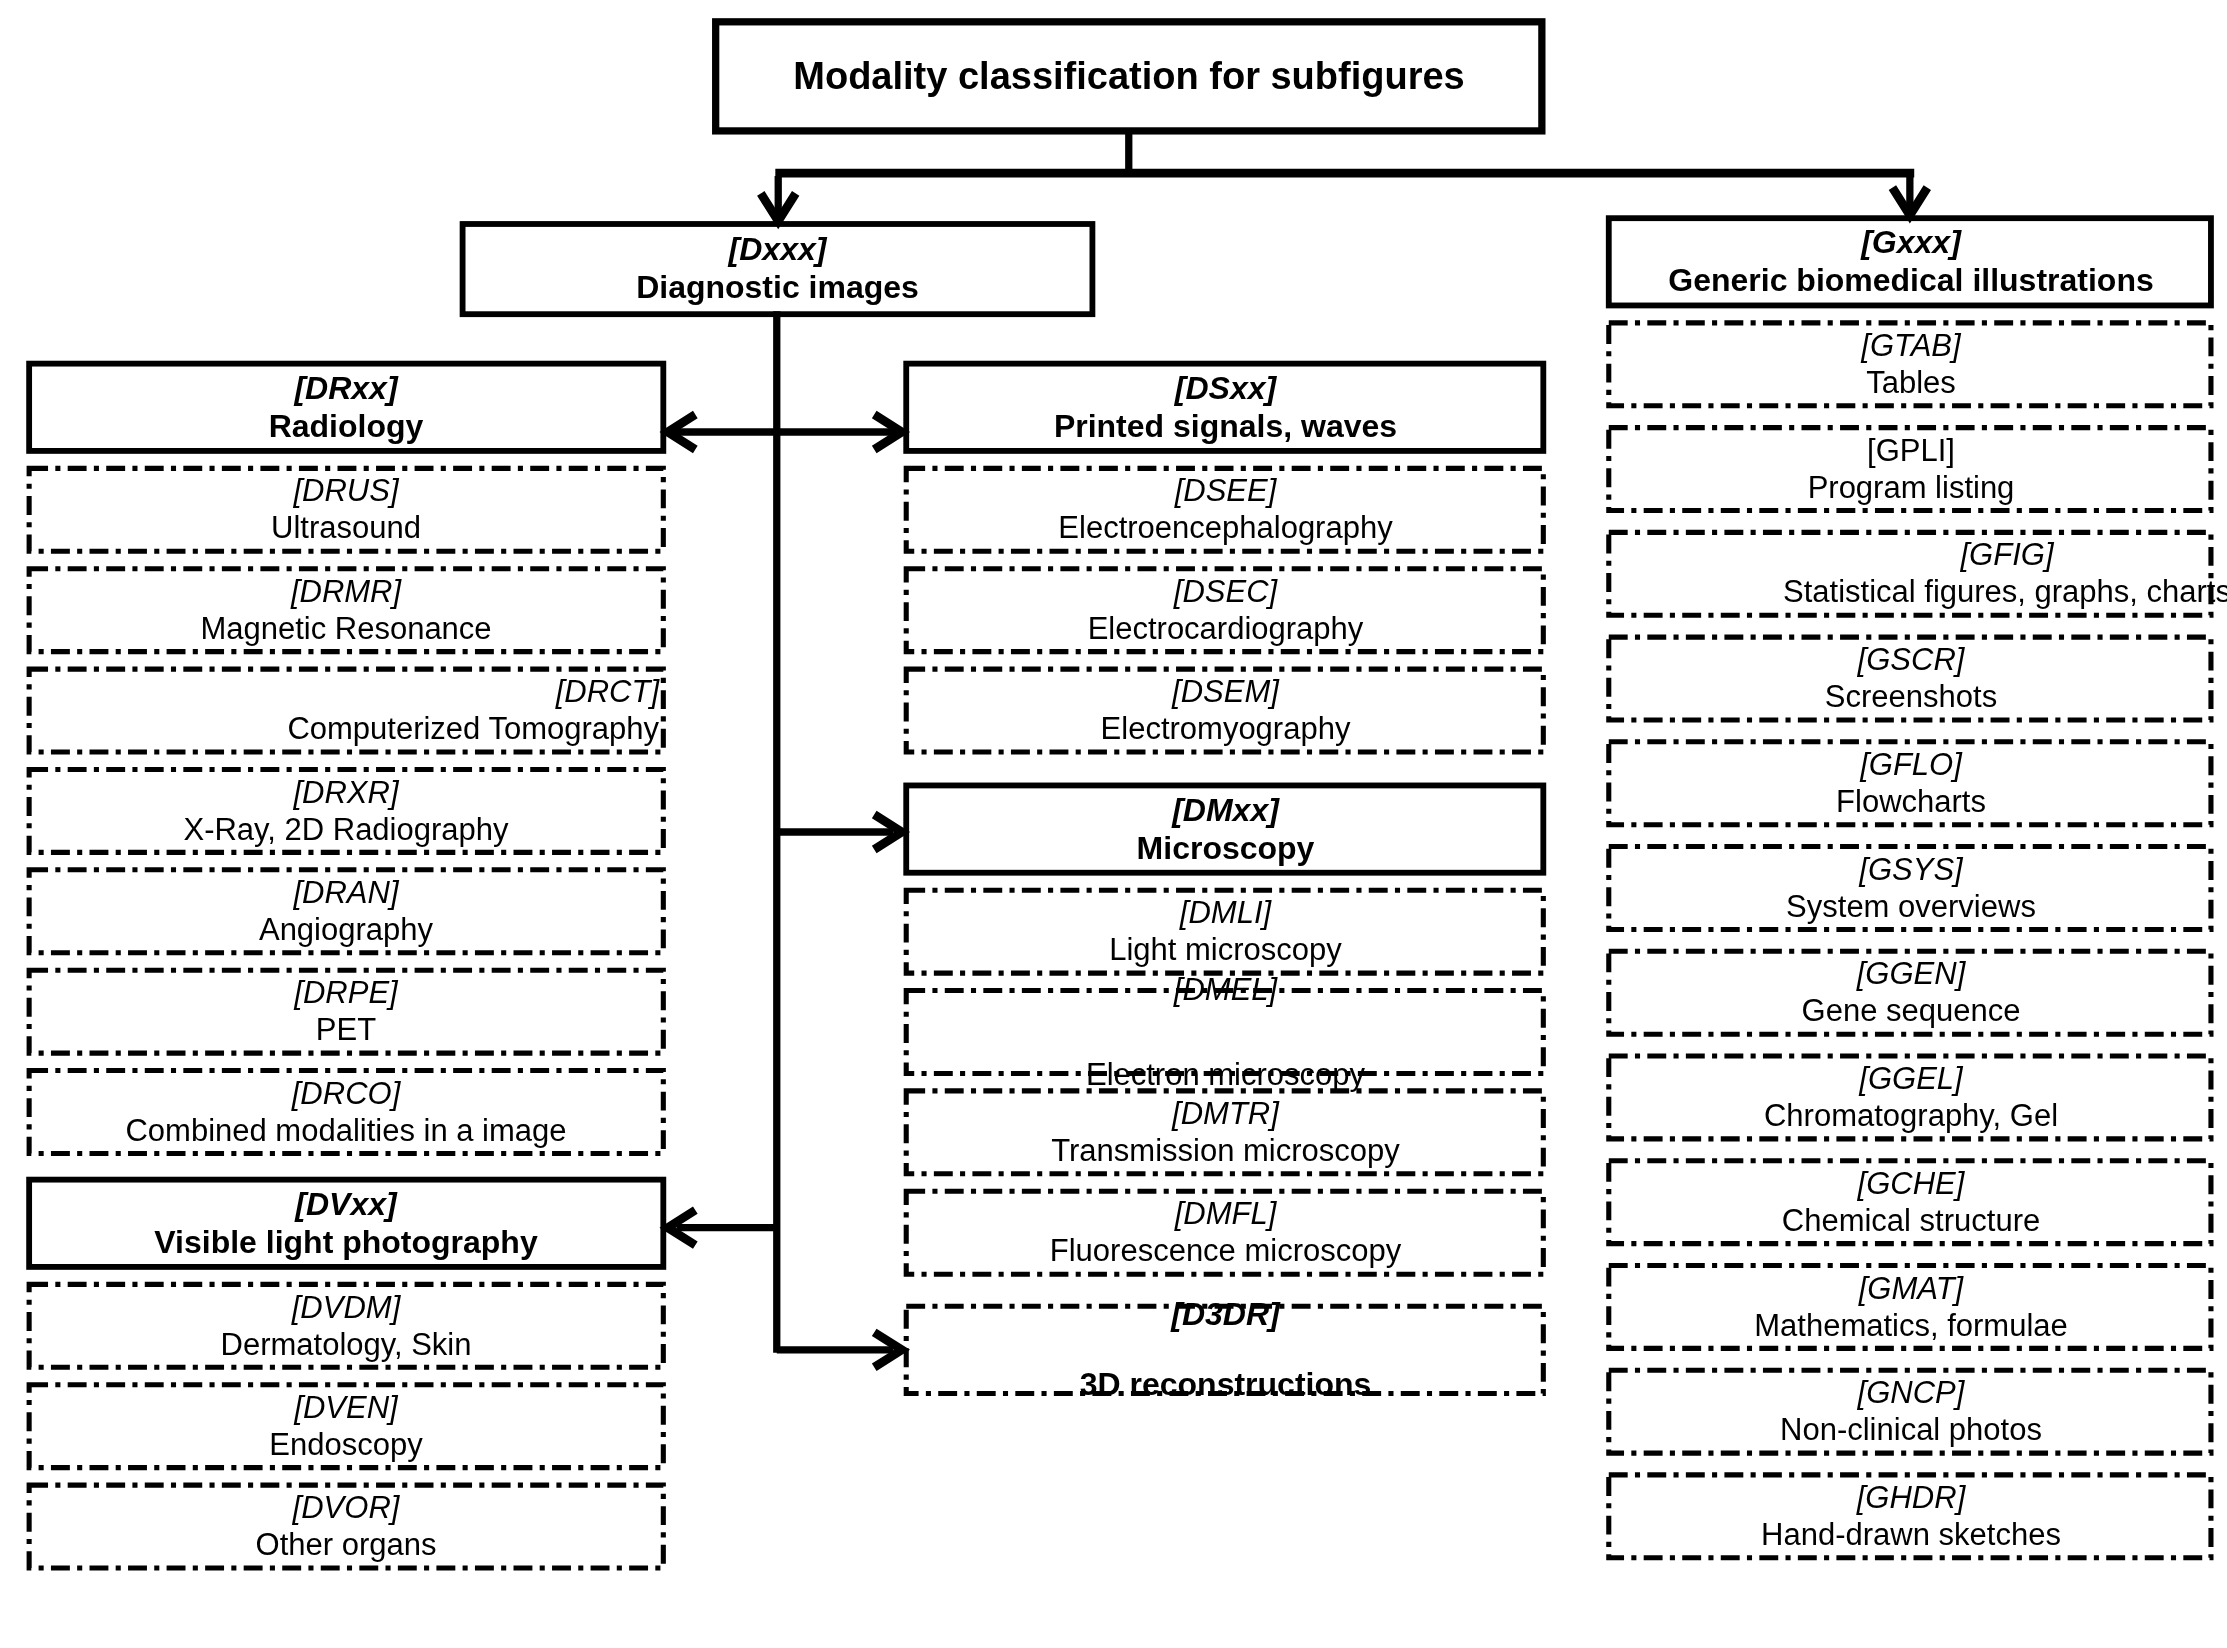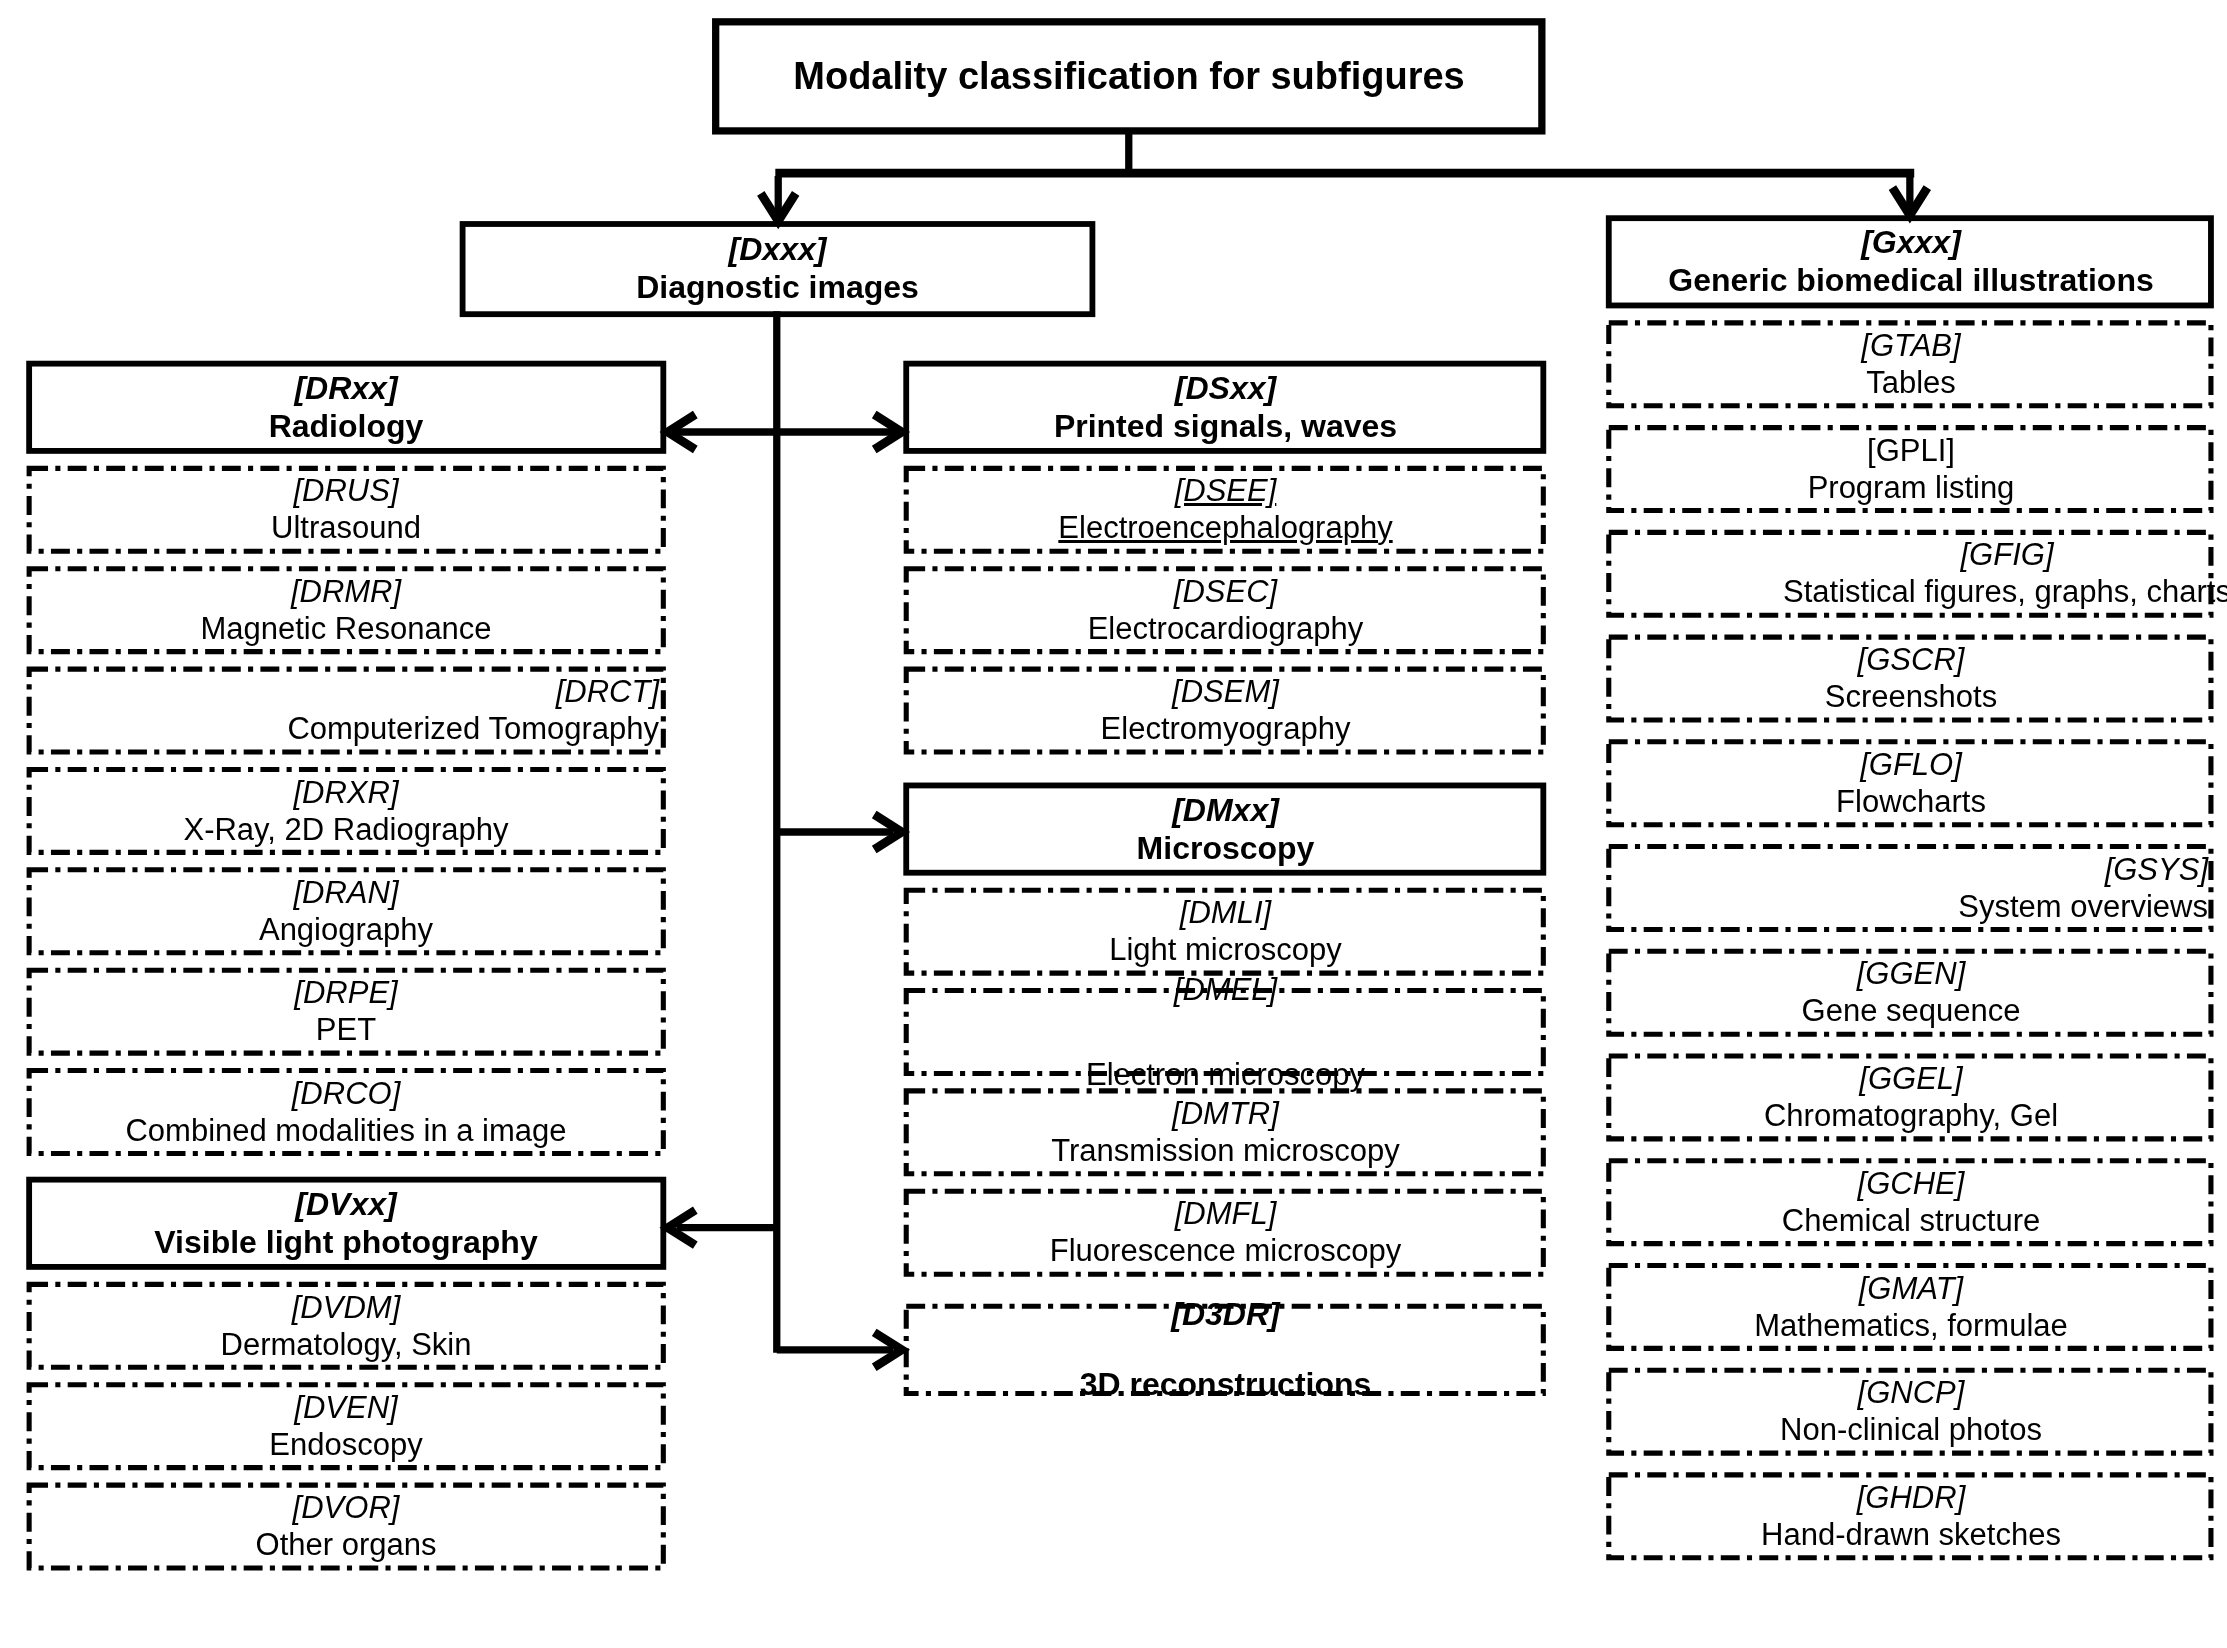--- a/index.html
+++ b/index.html
@@ -144,21 +144,21 @@
         <div class="t-label-c">Endoscopy</div>
       </div>
       <div class="node" style="left: 33px; top: 1488px; width: 626px; height: 77px;">
         <div class="t-code-c italic">[DVOR]</div>
         <div class="t-label-c">Other organs</div>
       </div>
       <div class="node" style="left: 911px; top: 367px; width: 629px; height: 81px;">
         <div class="t-code-h italic">[DSxx]</div>
         <div class="t-label-h">Printed signals, waves</div>
       </div>
-      <div class="node" style="left: 911px; top: 471px; width: 629px; height: 77px; text-decoration: underline;">
+      <div class="node" style="left: 911px; top: 471px; width: 629px; height: 77px;">
         <div class="t-code-c italic">[DSEE]</div>
         <div class="t-label-c">Electroencephalography</div>
       </div>
       <div class="node" style="left: 911px; top: 572px; width: 629px; height: 77px;">
         <div class="t-code-c italic">[DSEC]</div>
         <div class="t-label-c">Electrocardiography</div>
       </div>
       <div class="node" style="left: 911px; top: 672px; width: 629px; height: 77px;">
         <div class="t-code-c italic">[DSEM]</div>
         <div class="t-label-c">Electromyography</div>
@@ -200,21 +200,21 @@
         <div class="t-label-c">Statistical figures, graphs, charts</div>
       </div>
       <div class="node" style="left: 1614px; top: 640px; width: 594px; height: 77px;">
         <div class="t-code-c italic">[GSCR]</div>
         <div class="t-label-c">Screenshots</div>
       </div>
       <div class="node" style="left: 1614px; top: 745px; width: 594px; height: 77px;">
         <div class="t-code-c italic">[GFLO]</div>
         <div class="t-label-c">Flowcharts</div>
       </div>
-      <div class="node" style="left: 1614px; top: 850px; width: 594px; height: 77px; align-items: flex-end;">
+      <div class="node" style="left: 1614px; top: 850px; width: 594px; height: 77px;">
         <div class="t-code-c italic">[GSYS]</div>
         <div class="t-label-c">System overviews</div>
       </div>
       <div class="node" style="left: 1614px; top: 954px; width: 594px; height: 77px;">
         <div class="t-code-c italic">[GGEN]</div>
         <div class="t-label-c">Gene sequence</div>
       </div>
       <div class="node" style="left: 1614px; top: 1059px; width: 594px; height: 77px;">
         <div class="t-code-c italic">[GGEL]</div>
         <div class="t-label-c">Chromatography, Gel</div>

